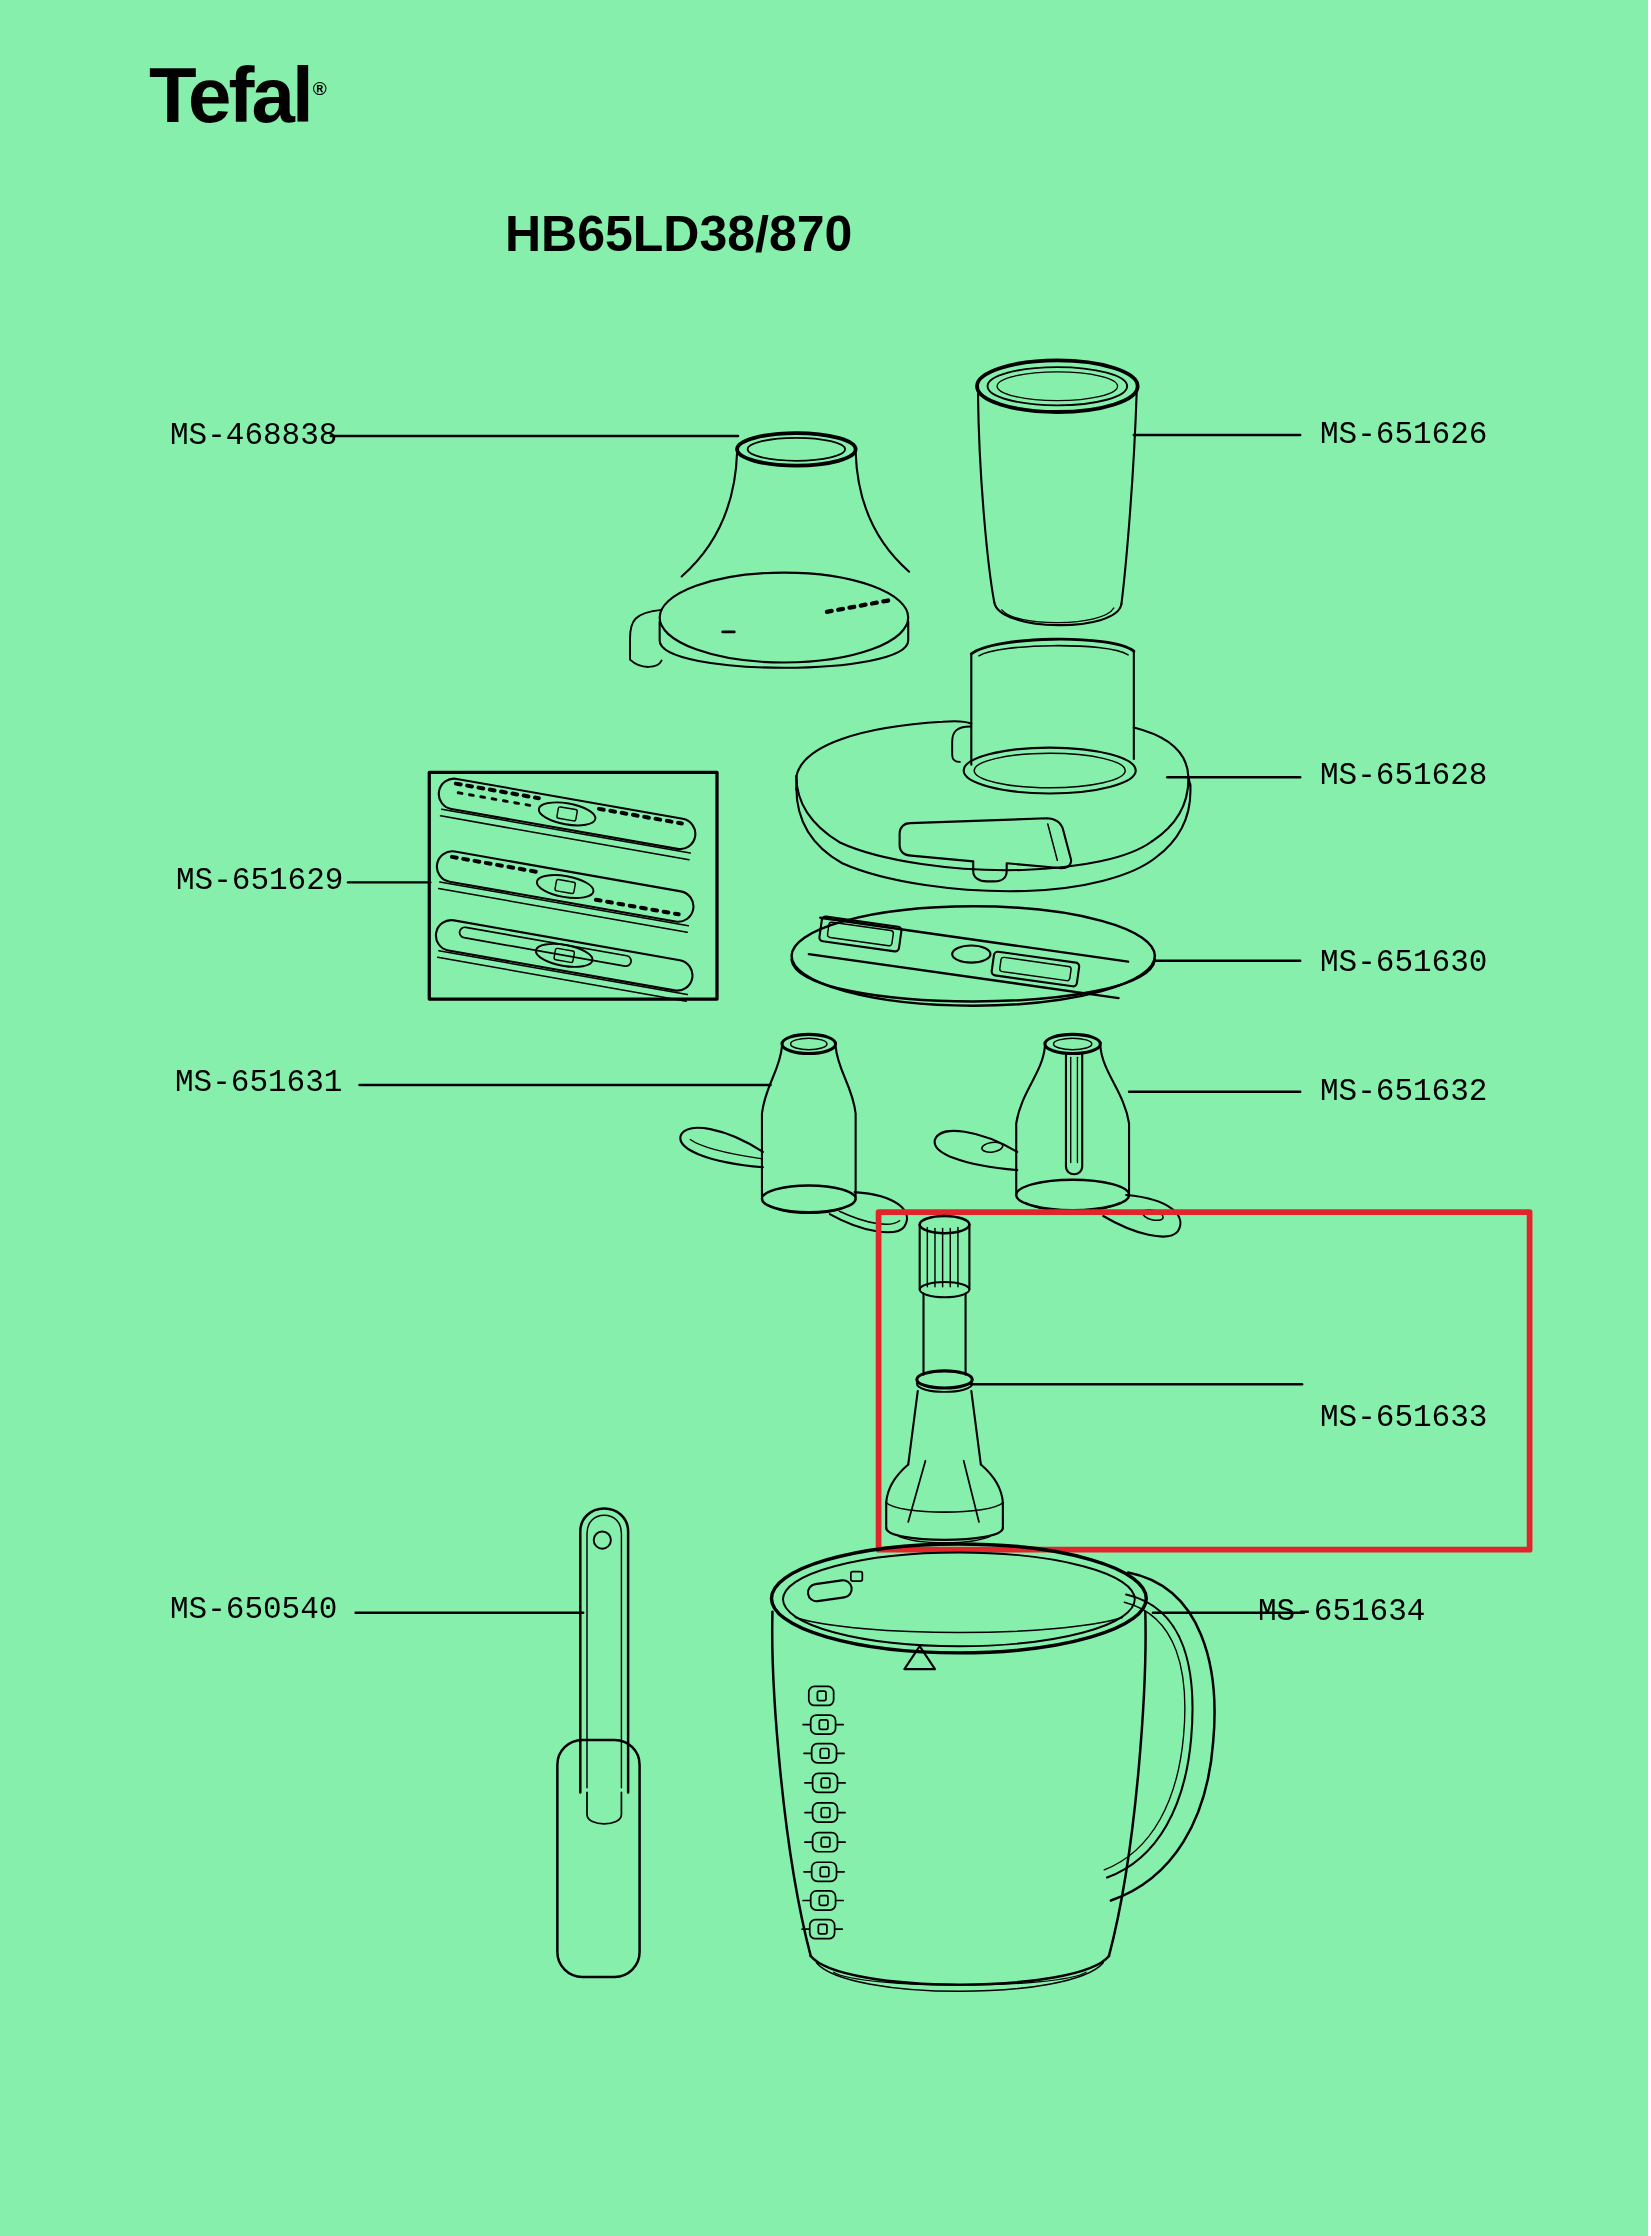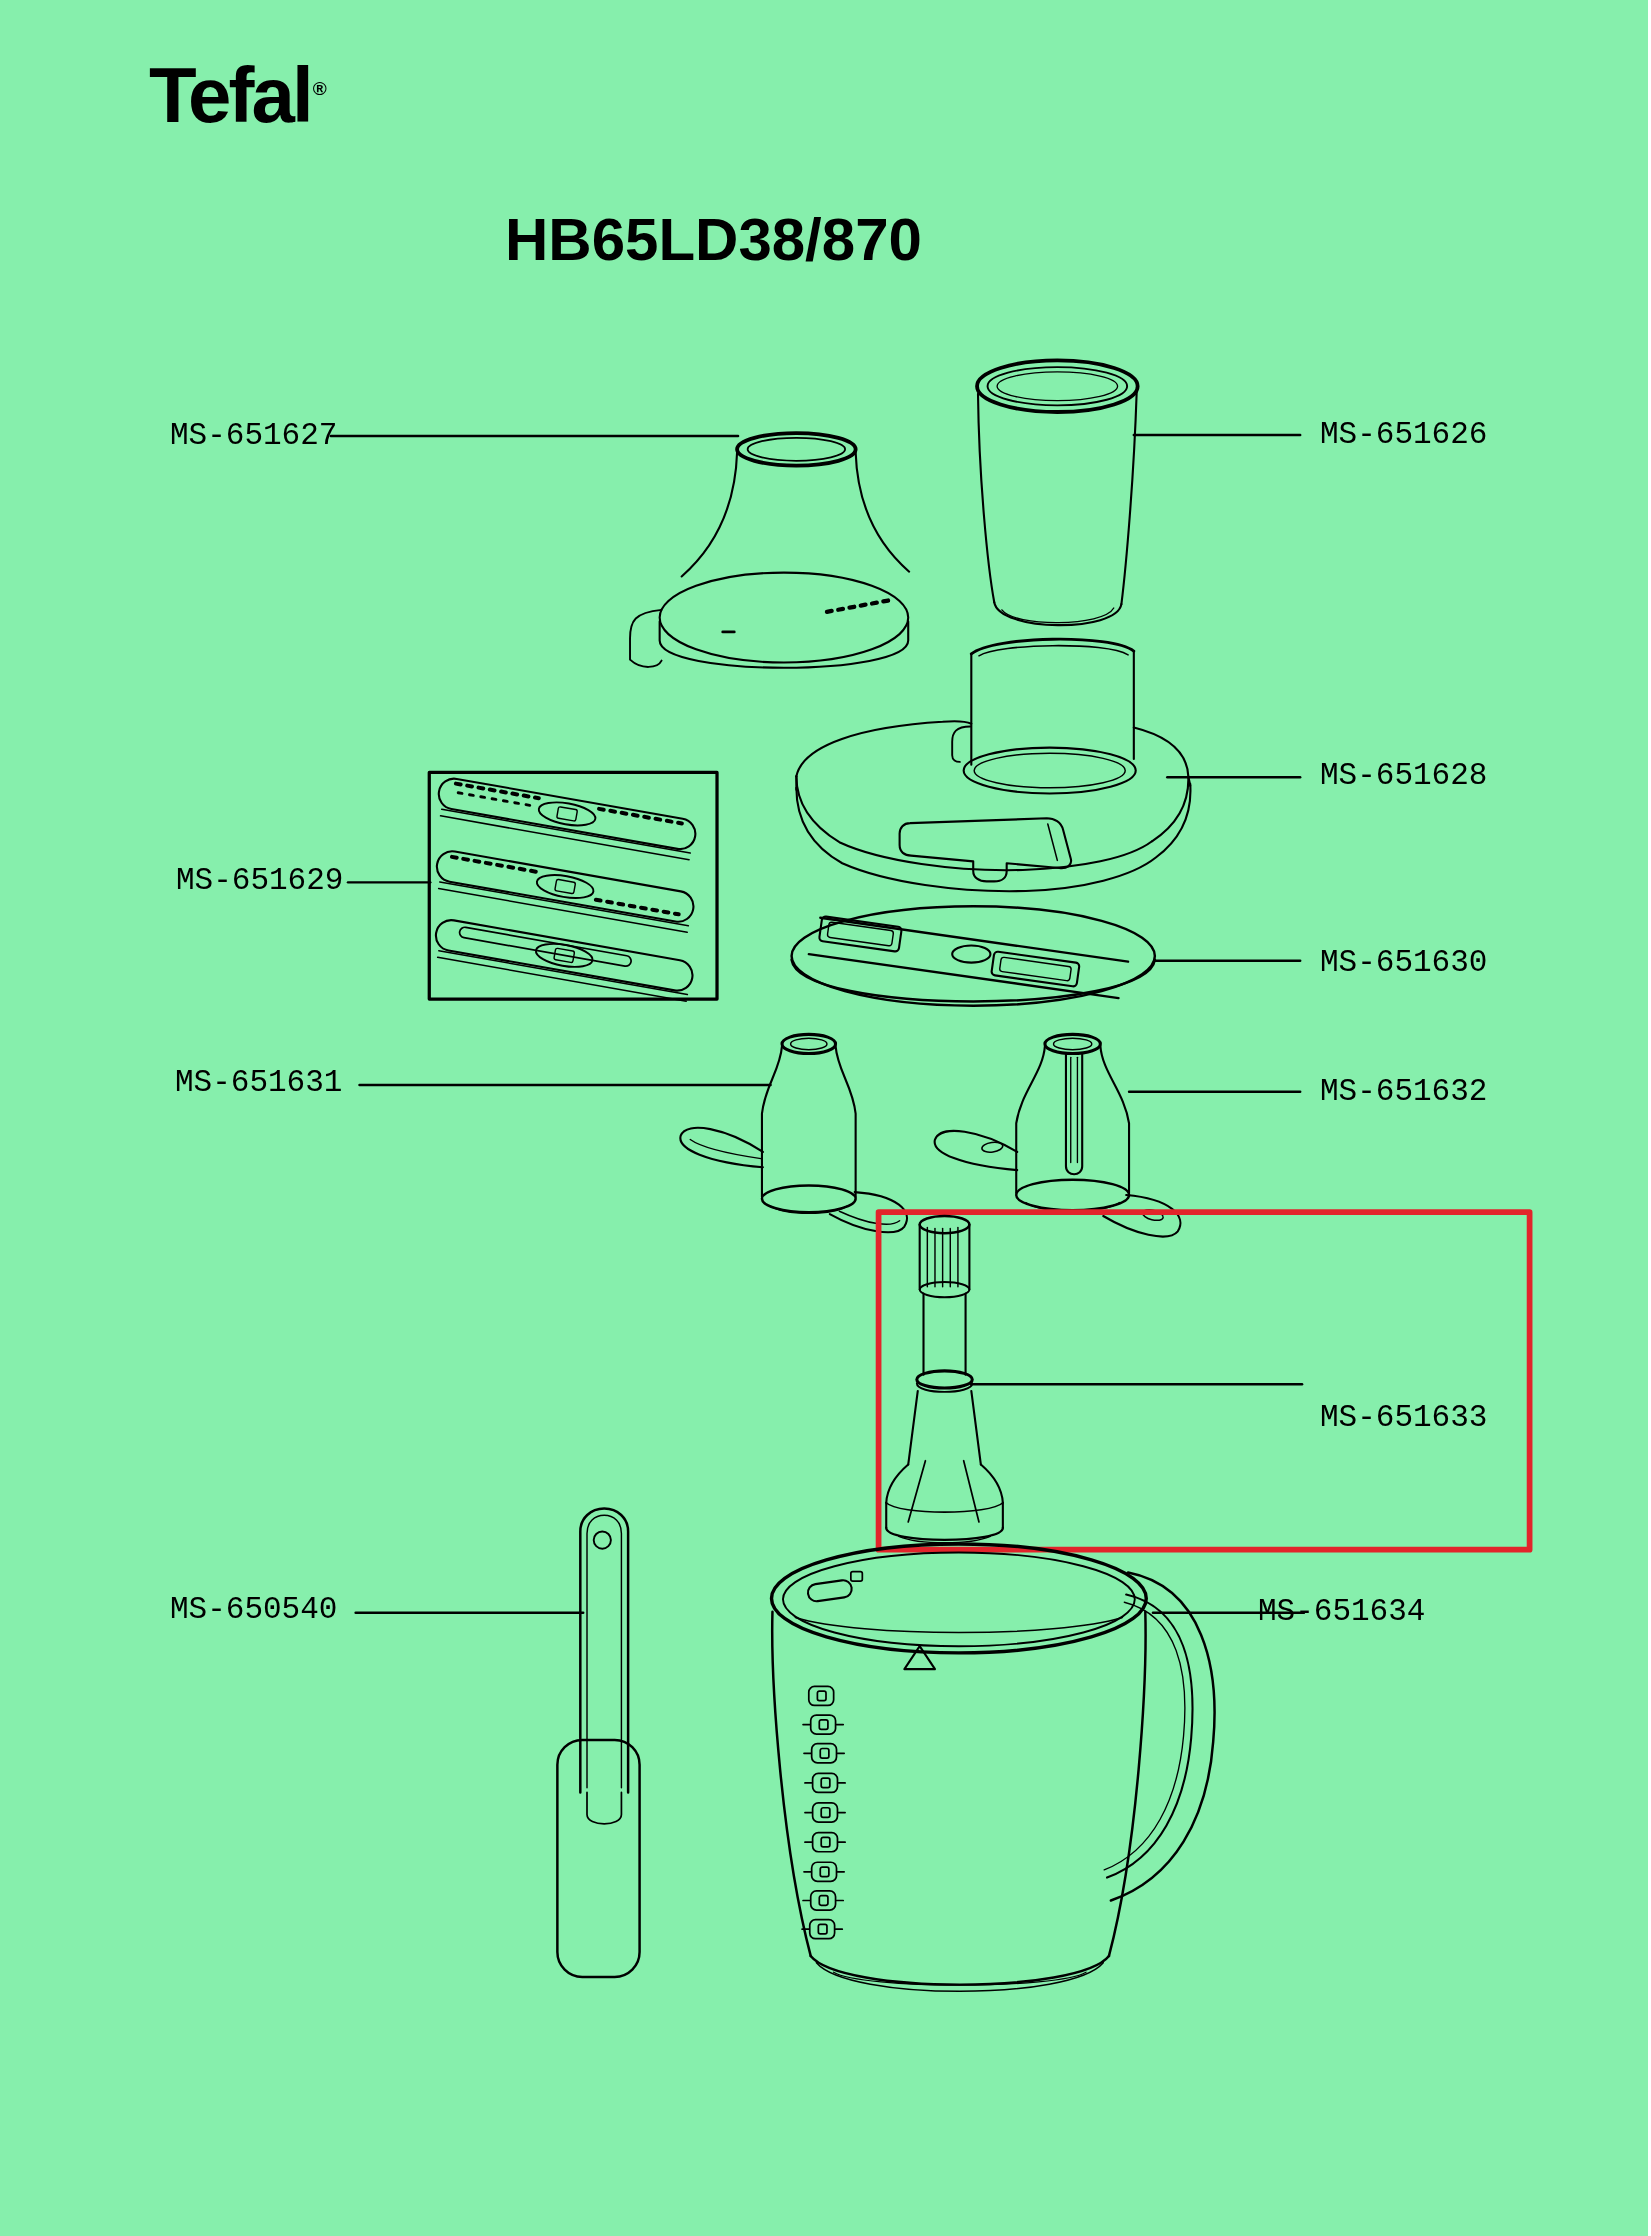--- a/index.html
+++ b/index.html
@@ -2,21 +2,21 @@
 <html><head>
 <meta charset="utf-8">
 <style>
   html,body{margin:0;padding:0;background:#fff;}
   .canvas{position:relative;width:1648px;height:2237px;background:#86efac;
           font-family:"Liberation Sans",sans-serif;overflow:hidden;}
   .artwork{position:absolute;left:0;top:0;width:1652px;height:2237px;}
   .brand{position:absolute;left:149px;top:50px;font-size:78px;font-weight:bold;
          letter-spacing:-2.9px;color:#000;font-family:"Liberation Sans",sans-serif;}
   .brand .reg{font-size:19px;vertical-align:super;letter-spacing:0;margin-left:1.9px;}
-  .title{position:absolute;left:505px;top:205px;font-size:60px;font-weight:bold;
+  .title{position:absolute;left:505px;top:205px;font-size:50px;font-weight:bold;
          color:#000;letter-spacing:0px;font-family:"Liberation Sans",sans-serif;}
   .part-label{position:absolute;font-family:"Liberation Mono","DejaVu Sans Mono",monospace;
          font-size:31px;line-height:40px;color:#000;white-space:nowrap;}
   .lbl-627{left:170px;top:416px;}
   .lbl-626{left:1320px;top:415px;}
   .lbl-628{left:1320px;top:756px;}
   .lbl-629{left:176px;top:861px;}
   .lbl-630{left:1320px;top:943px;}
   .lbl-631{left:175px;top:1063px;}
   .lbl-632{left:1320px;top:1072px;text-align:right;}
@@ -290,21 +290,21 @@
             <line x1="27" y1="10" x2="34" y2="10"></line>
           </g>
       </g>
     </g>
   </svg>
 
   <div class="brand"><span>Tefal</span><span class="reg">®</span></div>
 
   <div class="title">HB65LD38/870</div>
 
-  <div class="part-label lbl-627">MS-651627</div>
+  <div class="part-label lbl-627">MS-468838</div>
   <div class="part-label lbl-626">MS-651626</div>
   <div class="part-label lbl-628">MS-651628</div>
   <div class="part-label lbl-629">MS-651629</div>
   <div class="part-label lbl-630">MS-651630</div>
   <div class="part-label lbl-631">MS-651631</div>
   <div class="part-label lbl-632">MS-651632</div>
   <div class="part-label lbl-633">MS-651633</div>
   <div class="part-label lbl-540">MS-650540</div>
   <div class="part-label lbl-634">MS-651634</div>
 

